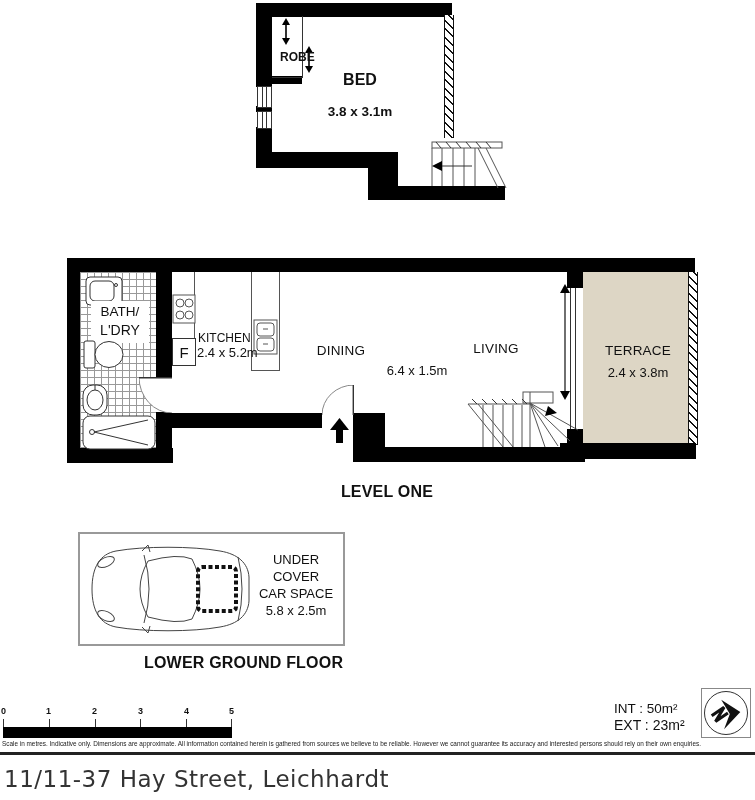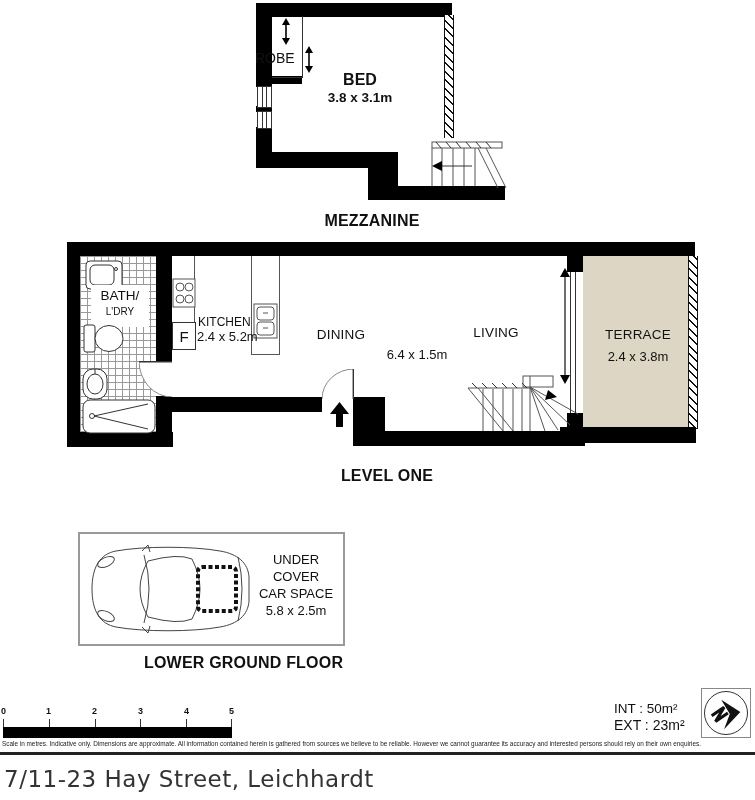--- a/index.html
+++ b/index.html
@@ -61,21 +61,21 @@
           <polygon points="1,20 5,27 9,20" fill="#000"></polygon>
         </svg>
     </div>
     <div class="abs" style="left:304px;top:46px;">
       <svg width="10" height="27" viewBox="0 0 10 27">
           <line x1="5" y1="5" x2="5" y2="22" stroke="#000" stroke-width="1.6"></line>
           <polygon points="1,7 5,0 9,7" fill="#000"></polygon>
           <polygon points="1,20 5,27 9,20" fill="#000"></polygon>
         </svg>
     </div>
-    <div class="label" style="left:255px;top:50px;font-size:14px;font-weight:400;">ROBE</div>
+    <div class="label" style="left:280px;top:50px;font-size:12px;font-weight:700;">ROBE</div>
 
     <div class="abs" style="left:428px;top:136px;">
       <svg width="80" height="56" viewBox="0 0 80 56">
         <rect x="4" y="6" width="70" height="6" fill="#fff" stroke="#555" stroke-width="1"></rect>
         <g stroke="#333" stroke-width="1">
           <line x1="8" y1="6" x2="13" y2="12"></line>
             <line x1="18" y1="6" x2="23" y2="12"></line>
           <line x1="28" y1="6" x2="33" y2="12"></line>
             <line x1="38" y1="6" x2="43" y2="12"></line>
           <line x1="48" y1="6" x2="53" y2="12"></line>
@@ -89,25 +89,24 @@
             <line x1="47" y1="12" x2="47" y2="50"></line>
           <line x1="50" y1="12" x2="70" y2="52"></line>
             <line x1="58" y1="12" x2="78" y2="52"></line>
         </g>
         <line x1="12" y1="30" x2="44" y2="30" stroke="#333" stroke-width="1"></line>
         <polygon points="4,30 14,25 14,35" fill="#000"></polygon>
       </svg>
     </div>
 
     <div class="label ctr" style="left:310px;top:71px;width:100px;font-size:16px;font-weight:700;">BED</div>
-    <div class="label ctr" style="left:310px;top:90px;width:100px;font-size:13.5px;font-weight:700;">3.8 x 3.1m</div>
-    <div class="label ctr title" style="left:292px;top:212px;width:160px;">MEZZANINE</div>
+    <div class="label ctr" style="left:310px;top:104px;width:100px;font-size:13.5px;font-weight:700;">3.8 x 3.1m</div>
   </div>
 
-  <div class="abs" style="left:0;top:234px;width:611px;height:260px;">
+  <div class="abs" style="left:0;top:250px;width:611px;height:260px;">
 
     <div class="abs" style="left: 583px; top: 22px; width: 106px; height: 171px; background-color: rgb(221, 214, 197);"></div>
     <div class="hatch" style="left:688px;top:22px;width:8px;height:173px;"></div>
 
     <div class="wall" style="left:67px;top:8px;width:628px;height:14px;"></div>
     <div class="wall" style="left:67px;top:8px;width:13px;height:205px;"></div>
     <div class="wall" style="left:67px;top:198px;width:106px;height:15px;"></div>
     <div class="wall" style="left:156px;top:22px;width:16px;height:106px;"></div>
     <div class="wall" style="left:156px;top:162px;width:16px;height:36px;"></div>
     <div class="wall" style="left:168px;top:163px;width:154px;height:15px;"></div>
@@ -120,21 +119,21 @@
     <div class="tiles" style="left:80px;top:22px;width:76px;height:176px;"></div>
     <div class="abs" style="left:85px;top:26px;">
       <svg width="38" height="30" viewBox="0 0 38 30">
         <rect x="1" y="1" width="36" height="28" rx="4" fill="#fff" stroke="#333"></rect>
         <rect x="5" y="5" width="24" height="20" rx="5" fill="#fff" stroke="#333"></rect>
         <circle cx="31" cy="9" r="1.5" fill="none" stroke="#333"></circle>
       </svg>
     </div>
     <div class="whitebox" style="left:91px;top:51px;width:58px;height:42px;">
       <div class="label ctr" style="left:0;top:3px;width:58px;font-size:13.5px;">BATH/</div>
-      <div class="label ctr" style="left:0;top:21px;width:58px;font-size:10px;">L'DRY</div>
+      <div class="label ctr" style="left:0;top:21px;width:58px;font-size:14px;">L'DRY</div>
     </div>
     <div class="abs" style="left:83px;top:89px;">
       <svg width="42" height="31" viewBox="0 0 42 31">
         <rect x="1" y="2" width="11" height="27" rx="2" fill="#fff" stroke="#333"></rect>
         <ellipse cx="26" cy="15.5" rx="14" ry="13" fill="#fff" stroke="#333"></ellipse>
       </svg>
     </div>
     <div class="abs" style="left:82px;top:131px;">
       <svg width="27" height="36" viewBox="0 0 27 36">
         <rect x="1" y="4" width="24" height="30" rx="10" fill="#fff" stroke="#333"></rect>
@@ -299,16 +298,16 @@
         <svg width="42" height="42" viewBox="0 0 44 44">
           <path d="M7,25 L20,16 L11,31 L24,22" fill="none" stroke="#111" stroke-width="3.2"></path>
           <path d="M17,8 L37,21 L20,39 L26,23 Z" fill="#111"></path>
         </svg>
       </div>
     </div>
 
     <div class="label" style="left:2px;top:50px;width:752px;font-size:6.4px;color:#222;">Scale in metres. Indicative only. Dimensions are approximate. All information contained herein is gathered from sources we believe to be reliable. However we cannot guarantee its accuracy and interested persons should rely on their own enquiries.</div>
     <div class="abs" style="left:0;top:62px;width:755px;height:3px;background:#222;"></div>
 
-    <div class="label" style="left:4px;top:76px;font-size:23px;color:#333;font-family:'DejaVu Sans',sans-serif;letter-spacing:.5px;">7/11-23 Hay Street, Leichhardt</div>
+    <div class="label" style="left:4px;top:76px;font-size:23px;color:#333;font-family:'DejaVu Sans',sans-serif;letter-spacing:.5px;">11/11-37 Hay Street, Leichhardt</div>
   </div>
 
 </div>
 
 </body></html>

